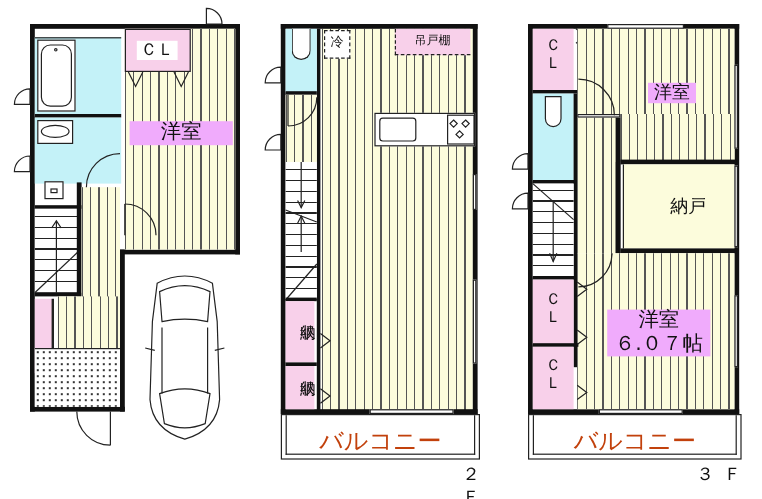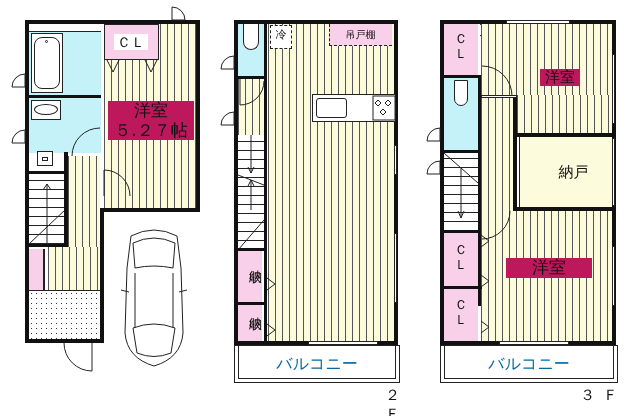--- a/index.html
+++ b/index.html
@@ -3,28 +3,28 @@
 <meta charset="utf-8">
 <style>
   html,body{margin:0;padding:0;background:#fff;}
   body{width:635px;height:416px;position:relative;overflow:hidden;font-family:"DejaVu Sans","Liberation Sans",sans-serif;}
   .abs{position:absolute;box-sizing:border-box;}
   .wood{background-color:#fcfcdc;background-image:repeating-linear-gradient(90deg,#555 0,#555 1px,transparent 1px,transparent 7px);}
   .blue{background:#c4f2f8;}
   .pink{background:#f8d0ea;}
   .plain{background:#fcfcdc;}
   .wall{background:#111;}
-  .room-label{position:absolute;background:#be185d;color:#111;text-align:center;line-height:1.15;}
+  .room-label{position:absolute;background:#f0abfc;color:#111;text-align:center;line-height:1.15;}
   .cl-label{position:absolute;color:#111;text-align:center;font-size:14px;line-height:1.15;}
   .tile{background-color:#fff;background-image:radial-gradient(#333 0.8px,transparent 1px);background-size:5px 5px;}
   .stairs{background:#fff;background-image:repeating-linear-gradient(0deg,#222 0,#222 1px,transparent 1px,transparent 9px);}
   .floor-label{position:absolute;font-size:15px;color:#111;letter-spacing:8px;}
   .balcony{position:absolute;border:1px solid #222;background:#fff;}
   .balcony .inner{position:absolute;left:3px;right:3px;top:0;bottom:3px;border:1px solid #222;border-top:none;}
-  .balcony-label{position:absolute;left:0;right:0;text-align:center;font-size:16px;color:#0369a1;}
+  .balcony-label{position:absolute;left:0;right:0;text-align:center;font-size:20px;color:#c2410c;}
   svg{position:absolute;overflow:visible;}
 </style>
 </head>
 <body>
 
 <div class="abs" style="left:0;top:0;width:210px;height:416px;">
 
   <div class="abs wall" style="left:25px;top:20px;width:175px;height:4px;"></div>
   <div class="abs wall" style="left:25px;top:20px;width:4px;height:323px;"></div>
   <div class="abs wall" style="left:196px;top:20px;width:4px;height:192px;"></div>
@@ -68,21 +68,20 @@
 
   <div class="abs wood" style="left:104px;top:24px;width:92px;height:184px;"></div>
   <div class="abs pink" style="left:104px;top:24px;width:55px;height:36px;border:1px solid #222;"></div>
   <div class="cl-label" style="left:114px;top:34px;width:34px;background:#fff;">ＣＬ</div>
   <svg style="left:107px;top:60px;" width="50" height="14">
     <polyline points="0,0 6,12 12,0" fill="none" stroke="#222" stroke-width="1"></polyline>
     <polyline points="38,0 44,12 50,0" fill="none" stroke="#222" stroke-width="1"></polyline>
   </svg>
   <div class="room-label" style="left:108px;top:101px;width:86px;font-size:17px;">
     <div>洋室</div>
-    <div>５.２７帖</div>
   </div>
   <svg style="left:104px;top:170px;" width="26" height="26">
     <line x1="0" y1="0" x2="0" y2="26" stroke="#222"></line>
     <path d="M0 0 A26 26 0 0 1 26 26" fill="none" stroke="#222"></path>
   </svg>
   <svg style="left:70px;top:128px;" width="30" height="28">
     <path d="M30 0 A28 28 0 0 0 2 28" fill="none" stroke="#222"></path>
   </svg>
   <svg style="left:172px;top:7px;" width="14" height="14">
     <path d="M0 13 L0 0 A13 13 0 0 1 13 13 Z" fill="#fff" stroke="#222"></path>
@@ -223,20 +222,21 @@
   <div class="abs plain" style="left:99px;top:137px;width:93px;height:70px;border-left:1px solid #222;"></div>
   <div class="cl-label" style="left:99px;top:164px;width:109px;font-size:15px;">納戸</div>
   <div class="abs wall" style="left:97px;top:207px;width:97px;height:4px;"></div>
 
   <div class="abs wood" style="left:61px;top:211px;width:131px;height:130px;"></div>
   <svg style="left:62px;top:211px;" width="28" height="28">
     <path d="M28 0 A28 28 0 0 1 0 28" fill="none" stroke="#222"></path>
   </svg>
   <div class="room-label" style="left:86px;top:258px;width:86px;font-size:17px;">
     <div>洋室</div>
+    <div>６.０７帖</div>
   </div>
 
   <div class="abs pink" style="left:24px;top:233px;width:34px;height:54px;"></div>
   <div class="cl-label" style="left:24px;top:243px;width:34px;white-space:pre;font-size:13px;">Ｃ
 Ｌ</div>
   <div class="abs wall" style="left:24px;top:286px;width:38px;height:3px;"></div>
   <div class="abs pink" style="left:24px;top:289px;width:34px;height:52px;"></div>
   <div class="cl-label" style="left:24px;top:298px;width:34px;white-space:pre;font-size:13px;">Ｃ
 Ｌ</div>
   <svg style="left:61px;top:235px;" width="10" height="104">

